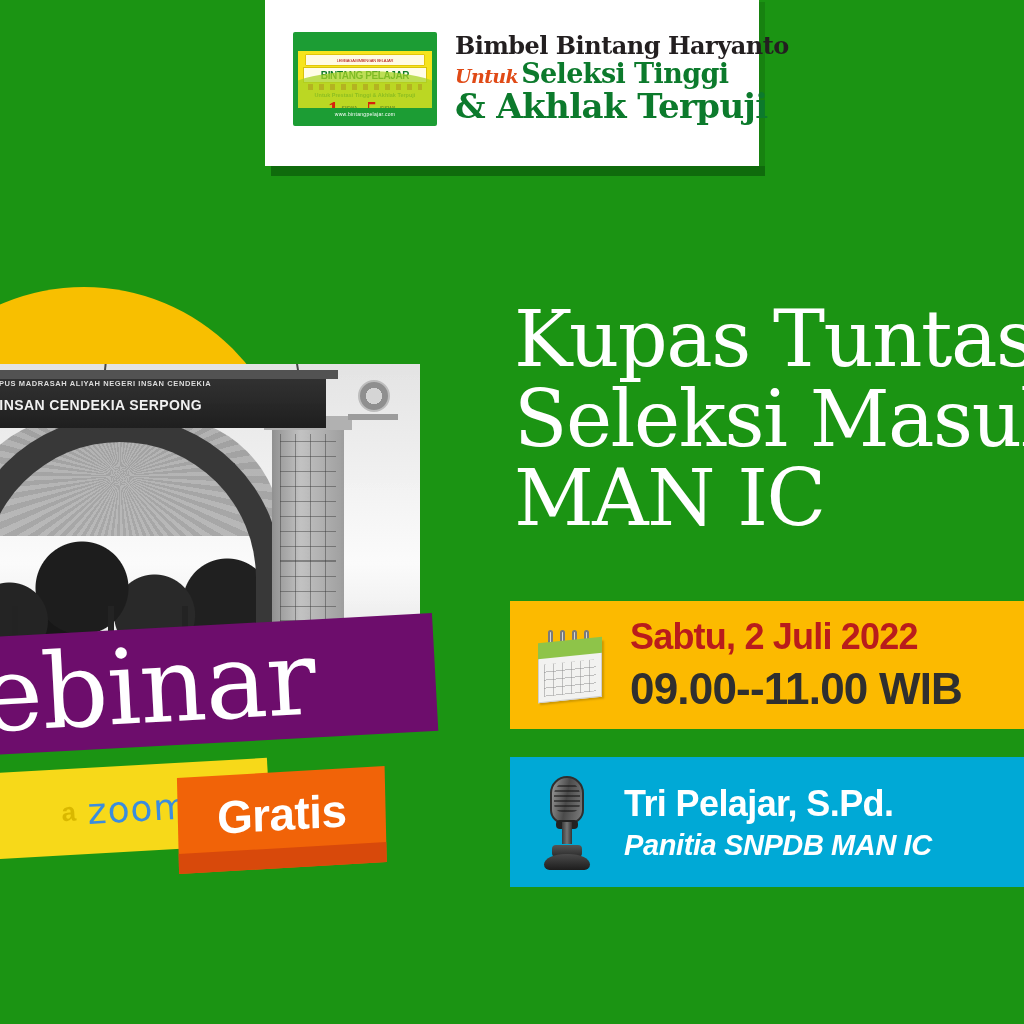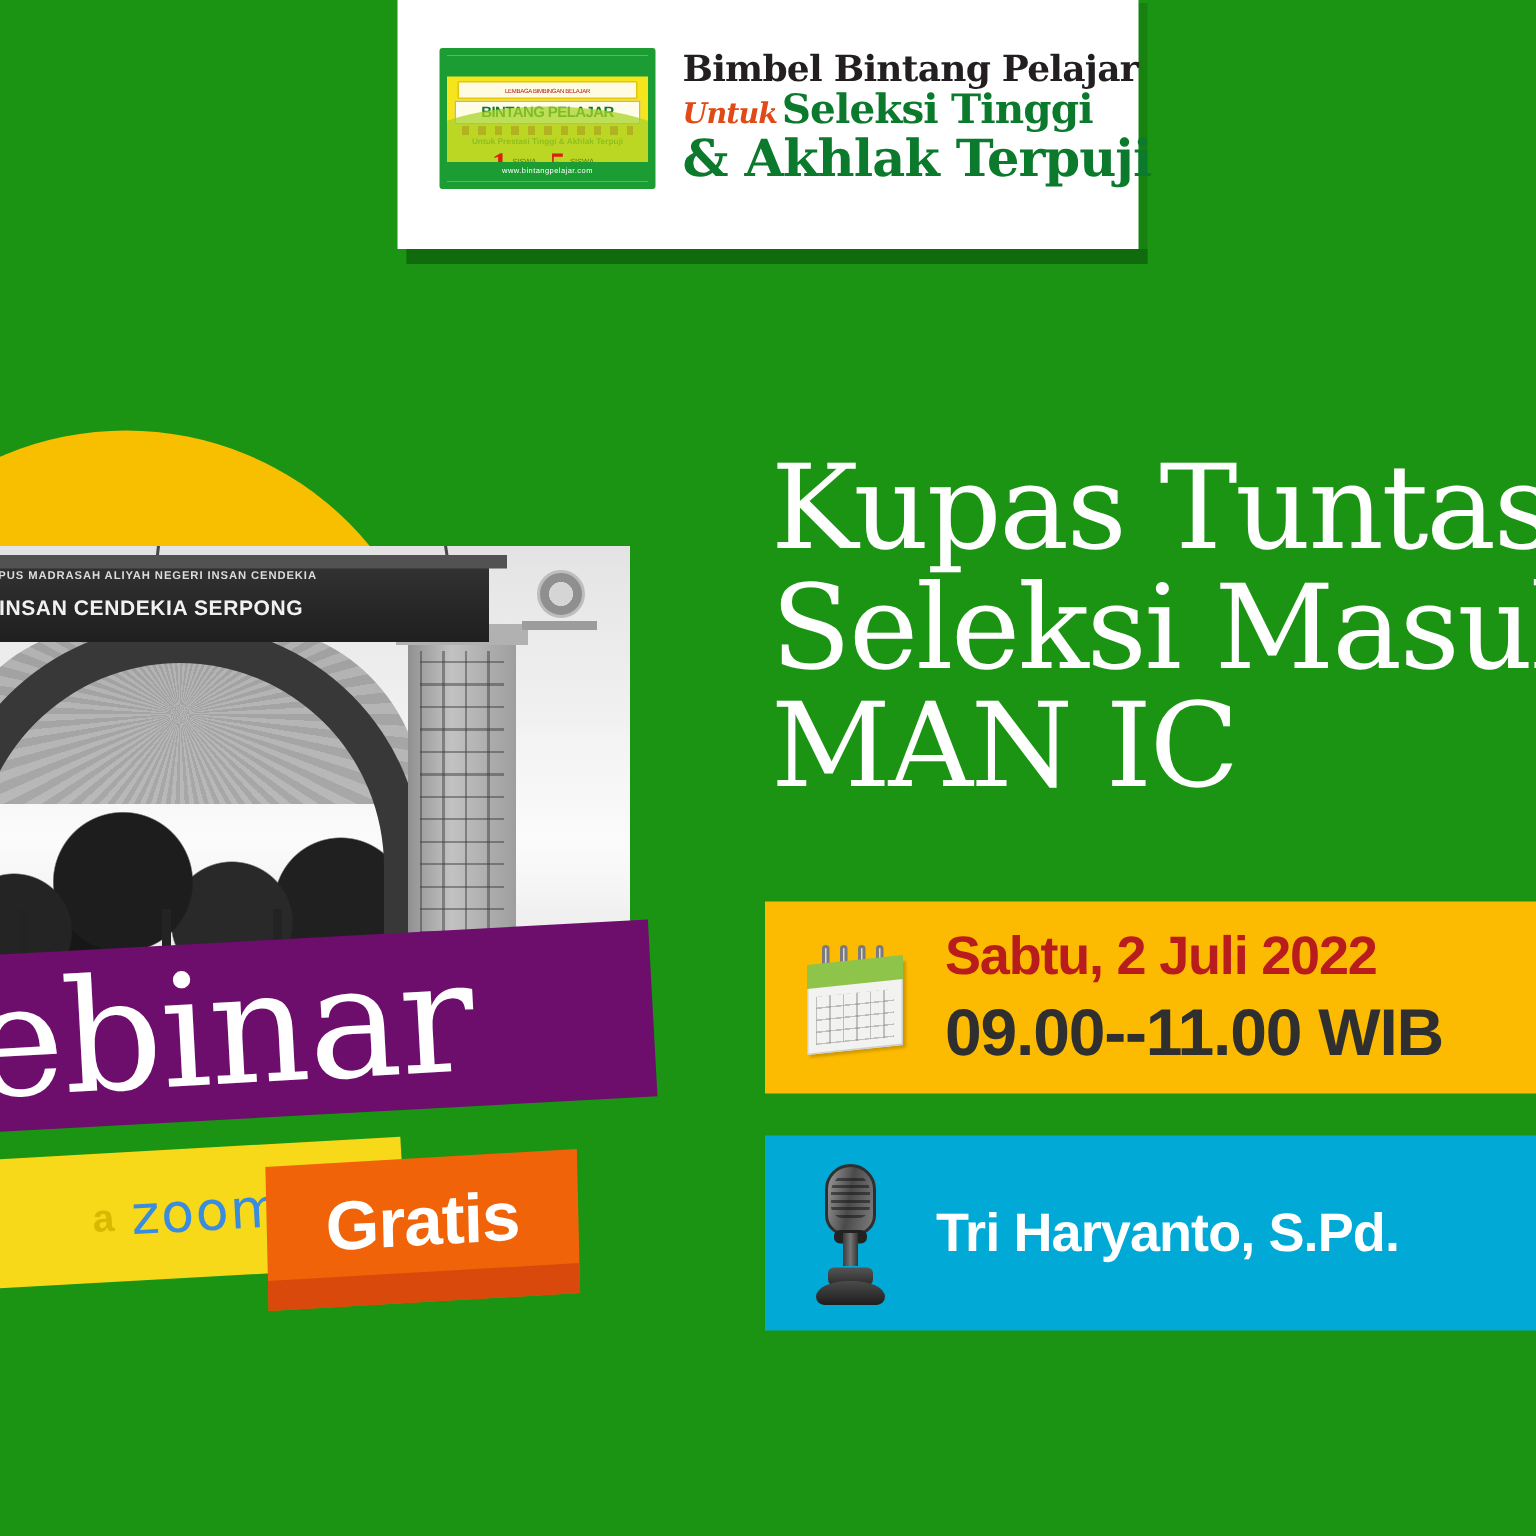--- a/index.html
+++ b/index.html
@@ -505,21 +505,22 @@
   <div class="info-box speaker">
     <div class="mic-icon">
       <span class="head"></span>
       <span class="grille"></span>
       <span class="joint"></span>
       <span class="neck"></span>
       <span class="base2"></span>
       <span class="base"></span>
     </div>
     <div class="lines">
-      <div class="l1">Tri Haryanto, S.Pd.</div>
+      <div class="l1">Tri Pelajar, S.Pd.</div>
+      <div class="l2">Panitia SNPDB MAN IC</div>
     </div>
   </div>
 
   <div class="header-card">
 
     <div class="brand-logo">
       <span class="lg-band-top"></span>
       <span class="lg-strip">LEMBAGA BIMBINGAN BELAJAR</span>
       <span class="lg-name">BINTANG PELAJAR</span>
       <span class="lg-dots"></span>
@@ -528,20 +529,20 @@
       <span class="lg-nums">
         <b>1</b>
         <i>SISWA</i>
         <b>5</b>
         <i>SISWA</i>
       </span>
       <span class="lg-band-bot">www.bintangpelajar.com</span>
     </div>
 
     <div class="brand-text">
-      <div class="bt1">Bimbel Bintang Pelajar</div>
+      <div class="bt1">Bimbel Bintang Haryanto</div>
       <div class="bt2"><em>Untuk</em><span>Seleksi Tinggi</span></div>
       <div class="bt3">&amp; Akhlak Terpuji</div>
     </div>
 
   </div>
 
 </div>
 
 </body></html>

